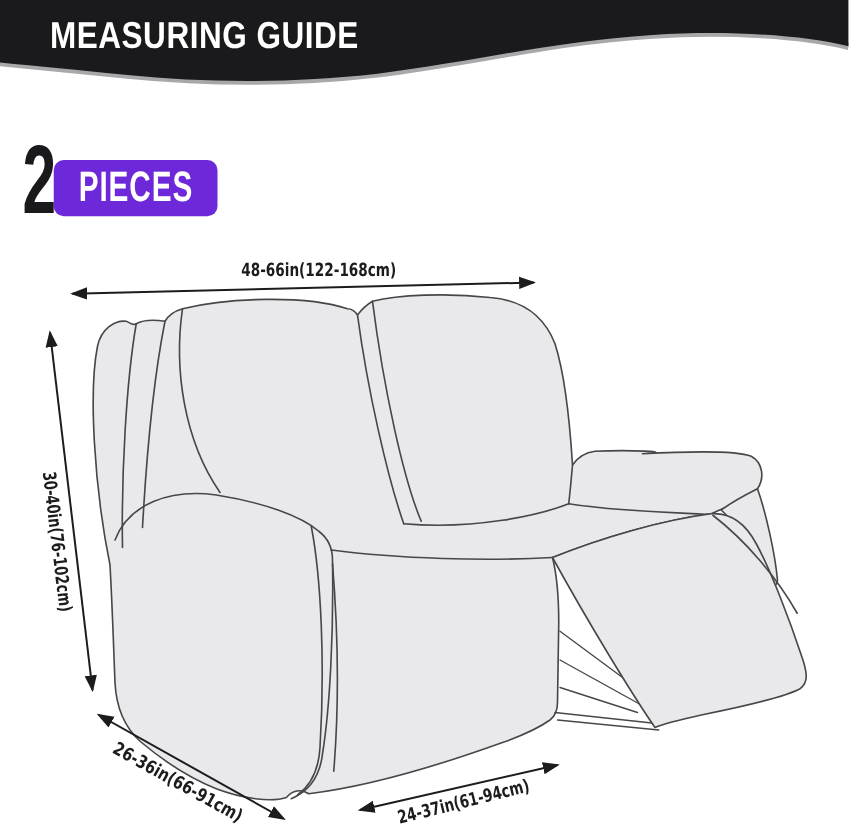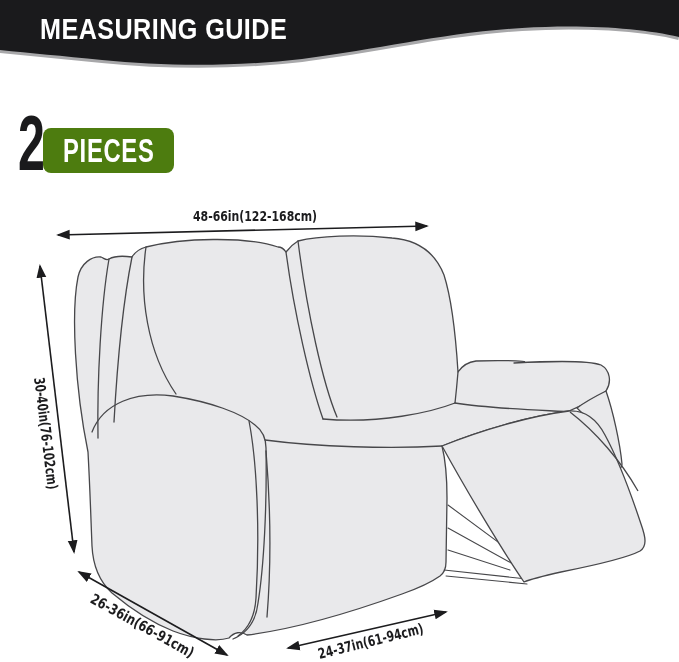--- a/index.html
+++ b/index.html
@@ -8,21 +8,21 @@
   #banner-svg{position:absolute;left:0;top:0;}
   #title{
     position:absolute;left:40px;top:12px;z-index:3;
     color:#ffffff;font-family:"Liberation Sans",sans-serif;
     font-weight:bold;font-size:30px;letter-spacing:0.5px;white-space:nowrap;
     transform:scaleX(0.84);transform-origin:left top;
   }
   #badge{position:absolute;left:0;top:0;z-index:2;}
   #badge-rect{
     position:absolute;left:43px;top:128px;width:131px;height:45px;
-    background:#4d7c0f;border-radius:8px;
+    background:#6d28d9;border-radius:8px;
   }
   #badge-label{
     position:absolute;left:20px;top:5px;
     color:#ffffff;font-family:"Liberation Sans",sans-serif;
     font-weight:bold;font-size:34px;line-height:34px;white-space:nowrap;
     transform:scaleX(0.70);transform-origin:left top;letter-spacing:1px;
   }
   #badge-number{
     position:absolute;left:18px;top:104px;
     color:#1a1a1c;font-family:"Liberation Sans",sans-serif;

